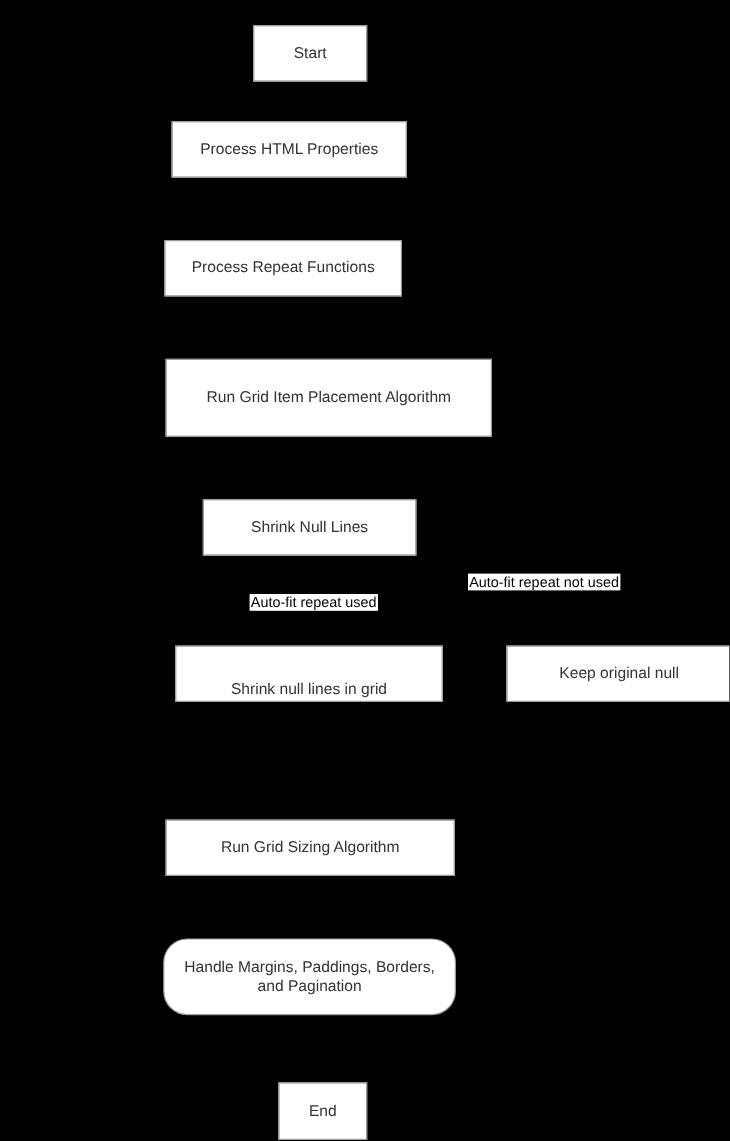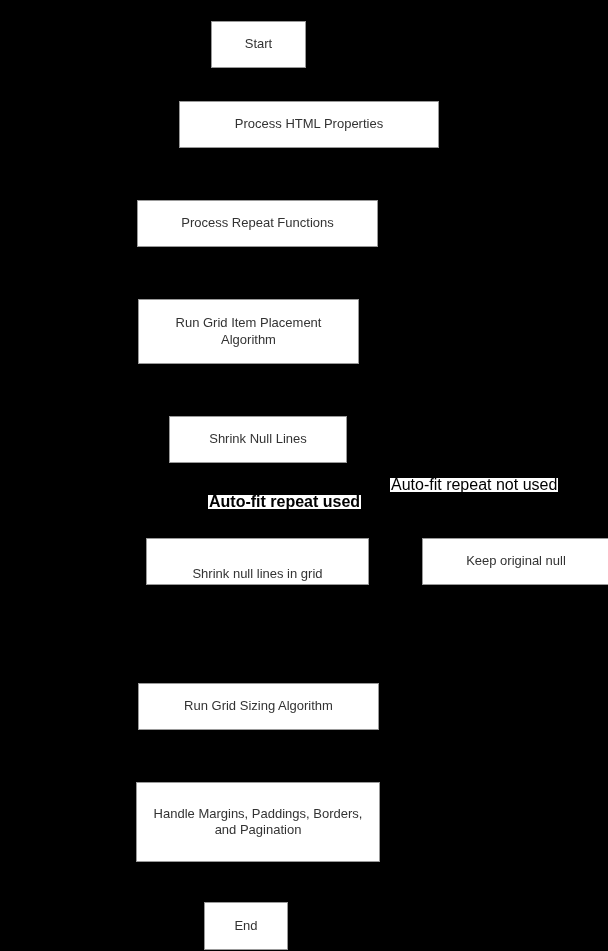--- a/index.html
+++ b/index.html
@@ -26,55 +26,55 @@
     justify-content: center;
     text-align: center;
     font-size: 13px;
     line-height: 1.25;
     padding: 2px 8px;
   }
   .edge-label {
     position: absolute;
     background: var(--label-bg, #ffffff);
     color: var(--label-text, #000000);
-    font-size: 16px;
+    font-size: 12px;
     line-height: 14px;
     padding: 0 1px;
     white-space: nowrap;
   }
 </style>
 </head>
 <body>
 
 <div class="canvas" style="--bg: #000000; --box-fill: #ffffff; --box-border: #999999; --text-color: #333333; --label-bg: #ffffff; --label-text: #000000;">
     <div class="node" style="left: 211px; top: 2px; width: 95px; height: 47px; margin-top: 19px;">
       <span>Start</span>
     </div>
-    <div class="node" style="left: 143px; top: 101px; width: 260px; height: 47px; margin-left: 36px;">
+    <div class="node" style="left: 143px; top: 101px; width: 196px; height: 47px;">
       <span>Process HTML Properties</span>
     </div>
-    <div class="node" style="left: 137px; top: 200px; width: 241px; height: 47px;">
+    <div class="node" style="left: 137px; top: 200px; width: 198px; height: 47px;">
       <span>Process Repeat Functions</span>
     </div>
-    <div class="node" style="left: 138px; top: 299px; width: 221px; height: 65px;">
+    <div class="node" style="left: 138px; top: 299px; width: 272px; height: 65px;">
       <span>Run Grid Item Placement Algorithm</span>
     </div>
     <div class="node" style="left: 169px; top: 416px; width: 178px; height: 47px;">
       <span>Shrink Null Lines</span>
     </div>
     <div class="node" style="left: 146px; top: 538px; width: 223px; height: 47px; align-items: flex-end;">
       <span>Shrink null lines in grid</span>
     </div>
     <div class="node" style="left: 422px; top: 538px; width: 188px; height: 47px;">
       <span>Keep original null</span>
     </div>
     <div class="node" style="left: 138px; top: 683px; width: 241px; height: 47px;">
       <span>Run Grid Sizing Algorithm</span>
     </div>
-    <div class="node" style="left: 136px; top: 782px; width: 244px; height: 80px;">
+    <div class="node" style="left: 136px; top: 782px; width: 244px; height: 64px; border-radius: 20px;">
       <span>Handle Margins, Paddings, Borders, and Pagination</span>
     </div>
-    <div class="node" style="left: 204px; top: 902px; width: 84px; height: 48px;">
+    <div class="node" style="left: 232px; top: 902px; width: 74px; height: 48px;">
       <span>End</span>
     </div>
     <div class="edge-label" style="left: 390px; top: 478px;">Auto-fit repeat not used</div>
-    <div class="edge-label" style="left: 208px; top: 495px; font-weight: bold;">Auto-fit repeat used</div>
+    <div class="edge-label" style="left: 208px; top: 495px;">Auto-fit repeat used</div>
   </div>
 
 </body></html>

